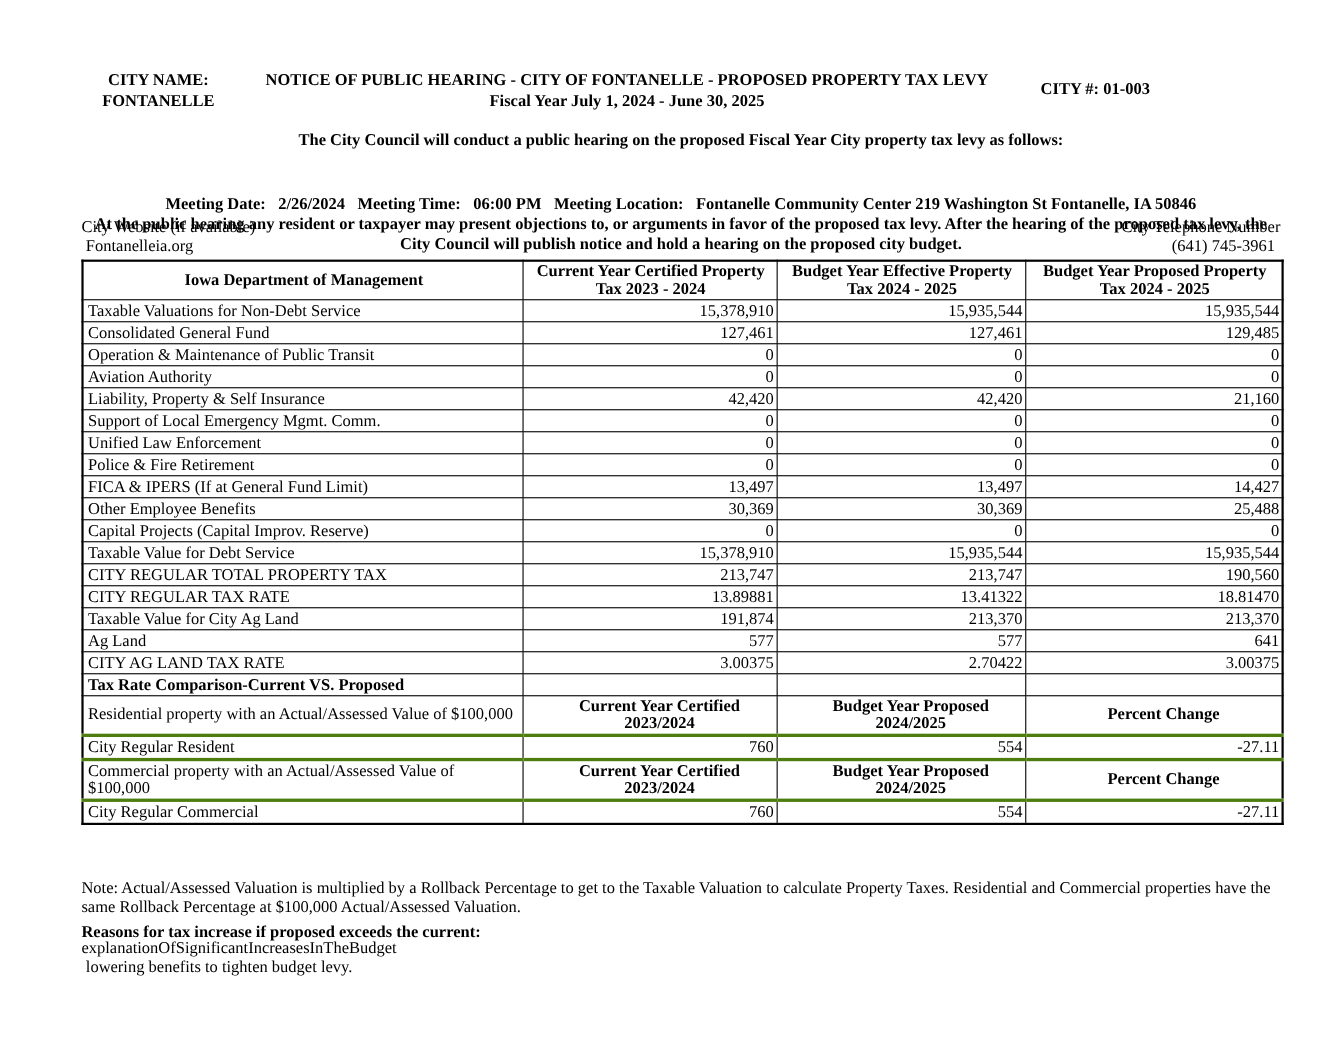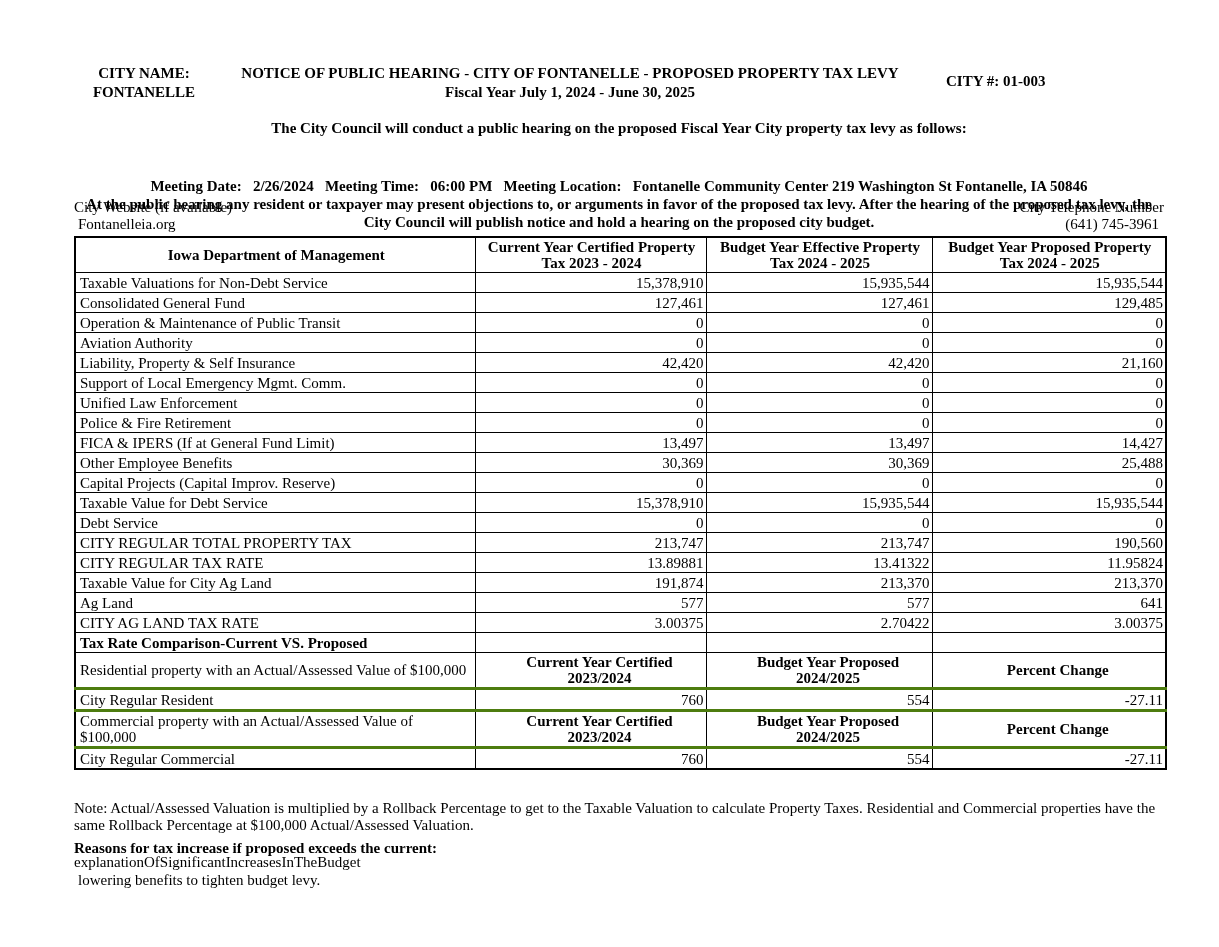--- a/index.html
+++ b/index.html
@@ -138,36 +138,30 @@
         <td class="num">0</td>
         <td class="num">0</td>
       </tr>
     <tr>
         <td>Taxable Value for Debt Service</td>
         <td class="num">15,378,910</td>
         <td class="num">15,935,544</td>
         <td class="num">15,935,544</td>
       </tr>
     <tr>
-        <td>Debt Service</td>
-        <td class="num">0</td>
-        <td class="num">0</td>
-        <td class="num">0</td>
-      </tr>
-    <tr>
         <td>CITY REGULAR TOTAL PROPERTY TAX</td>
         <td class="num">213,747</td>
         <td class="num">213,747</td>
         <td class="num">190,560</td>
       </tr>
     <tr>
         <td>CITY REGULAR TAX RATE</td>
         <td class="num">13.89881</td>
         <td class="num">13.41322</td>
-        <td class="num">11.95824</td>
+        <td class="num">18.81470</td>
       </tr>
     <tr>
         <td>Taxable Value for City Ag Land</td>
         <td class="num">191,874</td>
         <td class="num">213,370</td>
         <td class="num">213,370</td>
       </tr>
     <tr>
         <td>Ag Land</td>
         <td class="num">577</td>

